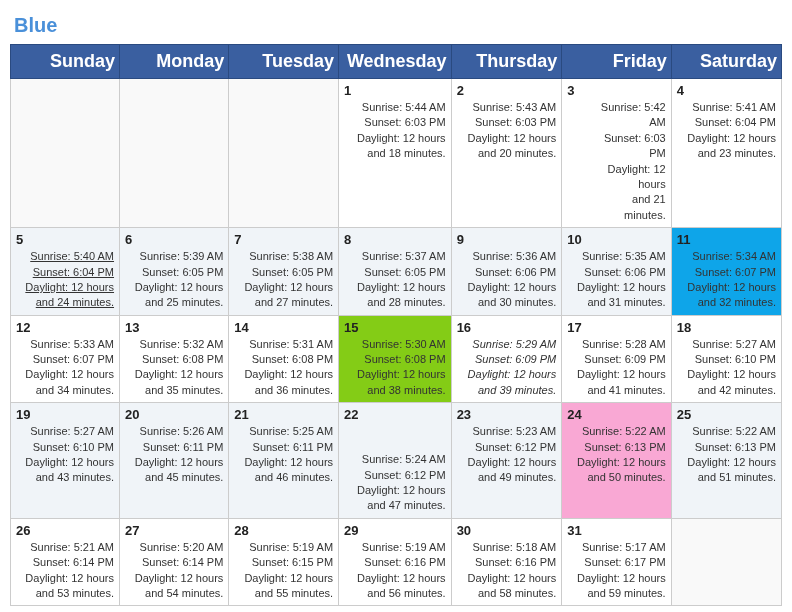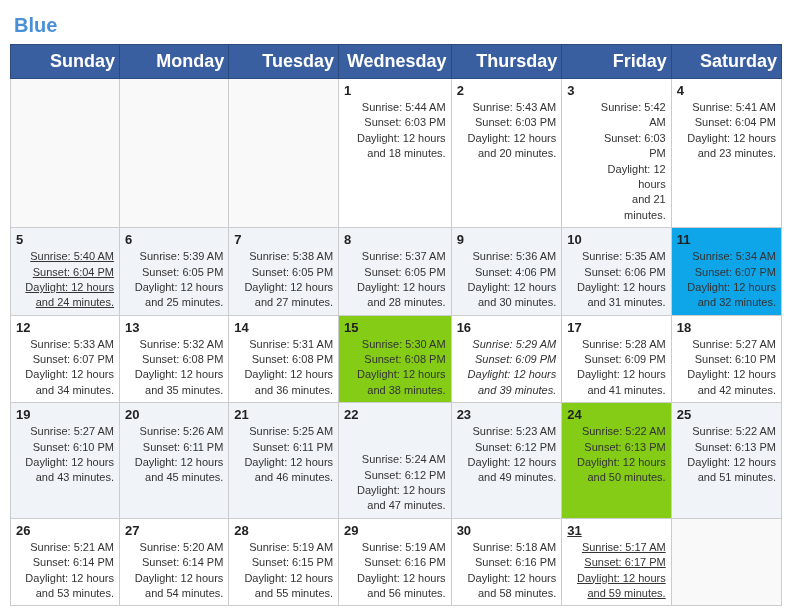--- a/index.html
+++ b/index.html
@@ -181,21 +181,21 @@
         <td style="background: rgb(240, 244, 248);">
           <div class="day-num">8</div>
           <div class="cell-content" style="white-space: pre-line;">Sunrise: 5:37 AM
 Sunset: 6:05 PM
 Daylight: 12 hours
 and 28 minutes.</div>
         </td>
         <td style="background: rgb(240, 244, 248);">
           <div class="day-num">9</div>
           <div class="cell-content" style="white-space: pre-line;">Sunrise: 5:36 AM
-Sunset: 4:06 PM
+Sunset: 6:06 PM
 Daylight: 12 hours
 and 30 minutes.</div>
         </td>
         <td style="background: rgb(240, 244, 248);">
           <div class="day-num">10</div>
           <div class="cell-content" style="white-space: pre-line;">Sunrise: 5:35 AM
 Sunset: 6:06 PM
 Daylight: 12 hours
 and 31 minutes.</div>
         </td>
@@ -287,21 +287,21 @@
 Daylight: 12 hours
 and 47 minutes.</div>
         </td>
         <td style="background: rgb(240, 244, 248);">
           <div class="day-num">23</div>
           <div class="cell-content" style="white-space: pre-line;">Sunrise: 5:23 AM
 Sunset: 6:12 PM
 Daylight: 12 hours
 and 49 minutes.</div>
         </td>
-        <td style="background: #84cc16;">
+        <td style="background: #f9a8d4;">
           <div class="day-num">24</div>
           <div class="cell-content" style="white-space: pre-line;">Sunrise: 5:22 AM
 Sunset: 6:13 PM
 Daylight: 12 hours
 and 50 minutes.</div>
         </td>
         <td style="background: rgb(240, 244, 248);">
           <div class="day-num">25</div>
           <div class="cell-content" style="white-space: pre-line;">Sunrise: 5:22 AM
 Sunset: 6:13 PM
@@ -338,21 +338,21 @@
 Daylight: 12 hours
 and 56 minutes.</div>
         </td>
         <td style="background: rgb(255, 255, 255);">
           <div class="day-num">30</div>
           <div class="cell-content" style="white-space: pre-line;">Sunrise: 5:18 AM
 Sunset: 6:16 PM
 Daylight: 12 hours
 and 58 minutes.</div>
         </td>
-        <td style="background: rgb(255, 255, 255); text-decoration: underline;">
+        <td style="background: rgb(255, 255, 255);">
           <div class="day-num">31</div>
           <div class="cell-content" style="white-space: pre-line;">Sunrise: 5:17 AM
 Sunset: 6:17 PM
 Daylight: 12 hours
 and 59 minutes.</div>
         </td>
         <td class="empty-cell"></td>
       </tr>
     </tbody>
 </table>

